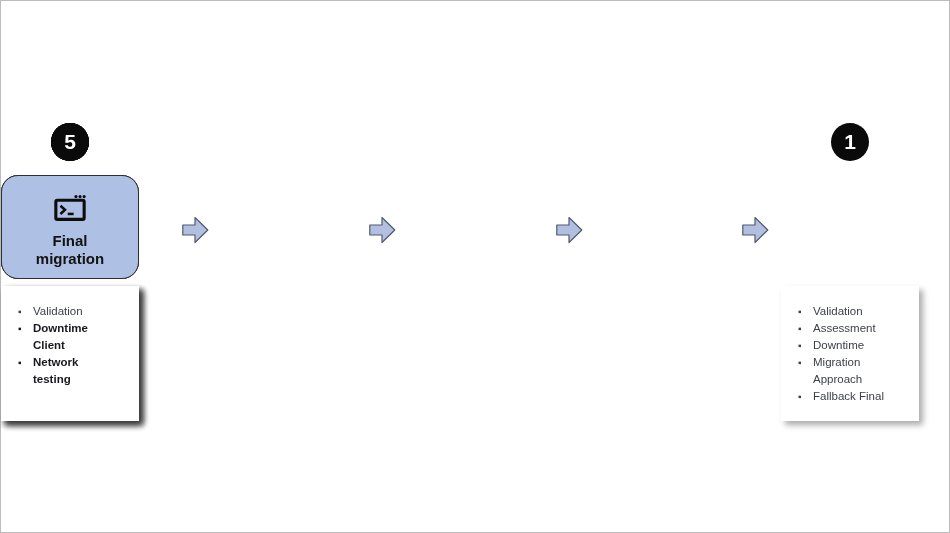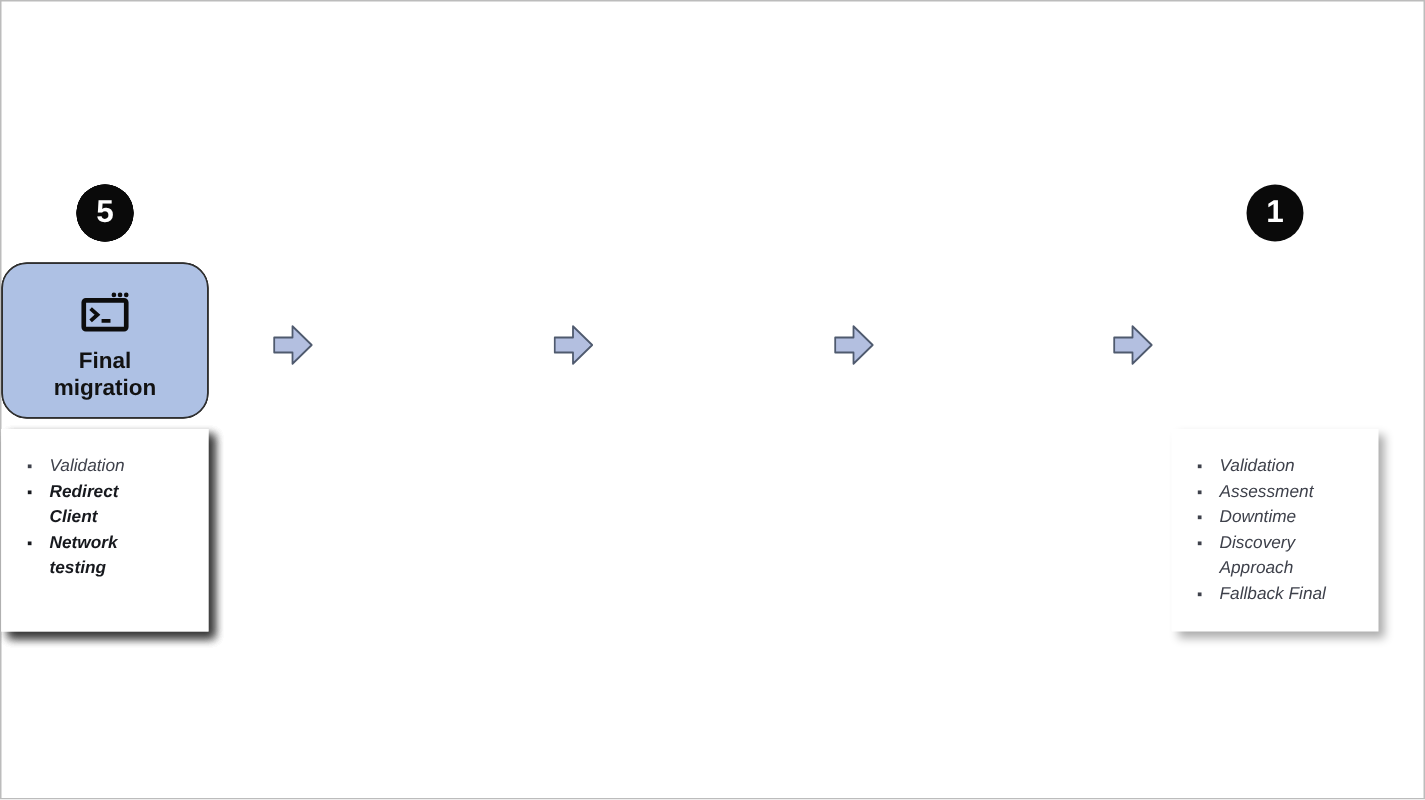--- a/index.html
+++ b/index.html
@@ -38,21 +38,21 @@
   .title {
     font-size: 15px; font-weight: 700; color: var(--title, #121212);
     text-align: center; line-height: 1.15; max-width: 104px;
   }
   .card {
     position: absolute; top: 285px; left: 0; width: 138px; height: 135px;
     background: #ffffff;
     box-shadow: 4px 4px 6px rgba(0,0,0,0.33);
     padding: 17px 28px 8px 16px;
   }
-  .card ul { list-style: none; font-style: italic; }
+  .card ul { list-style: none; }
   .card li {
     position: relative; padding-left: 16px;
     font-size: 11.5px; line-height: 17px;
     color: var(--text, #3e414b);
   }
   .card li::before {
     content: "▪"; position: absolute; left: 1px; top: 0;
     font-size: 10px; color: var(--text, #3e414b);
   }
   .card li.bold { font-weight: 700; color: var(--text-bold, #17191e); }
@@ -94,21 +94,21 @@
       </svg>
   </div>
 
   <div class="step">
     <div class="badge">1</div>
     <div class="card">
       <ul>
           <li>Validation</li>
           <li>Assessment</li>
           <li>Downtime</li>
-          <li>Discovery Approach</li>
+          <li>Migration Approach</li>
           <li>Fallback Final</li>
         </ul>
     </div>
   </div>
 
   <div class="step">
     <div class="badge">2</div>
     <div class="box">
       <span class="icon">
     <svg viewBox="0 0 48 48" width="46" height="44" aria-hidden="true">
@@ -191,18 +191,18 @@
           <li>Migrate &amp; Monitor</li>
         </ul>
     </div>
   </div>
 
   <div class="step">
     <div class="badge">5</div>
     <div class="card">
       <ul>
           <li>Validation</li>
-          <li class="bold">Redirect Client</li>
+          <li class="bold">Downtime Client</li>
           <li class="bold">Network testing</li>
         </ul>
     </div>
   </div>
 </div>
 
 </body></html>

